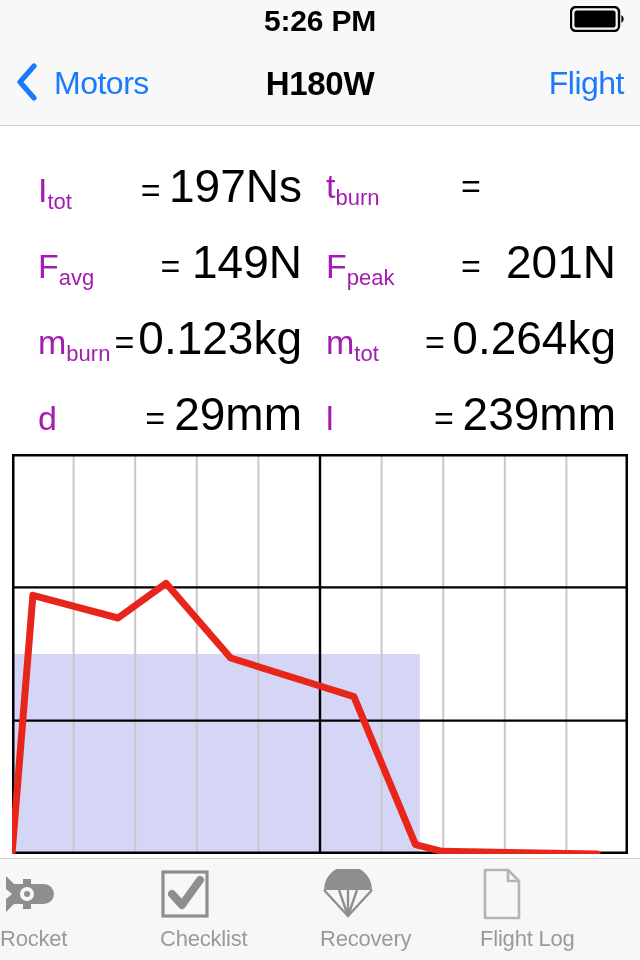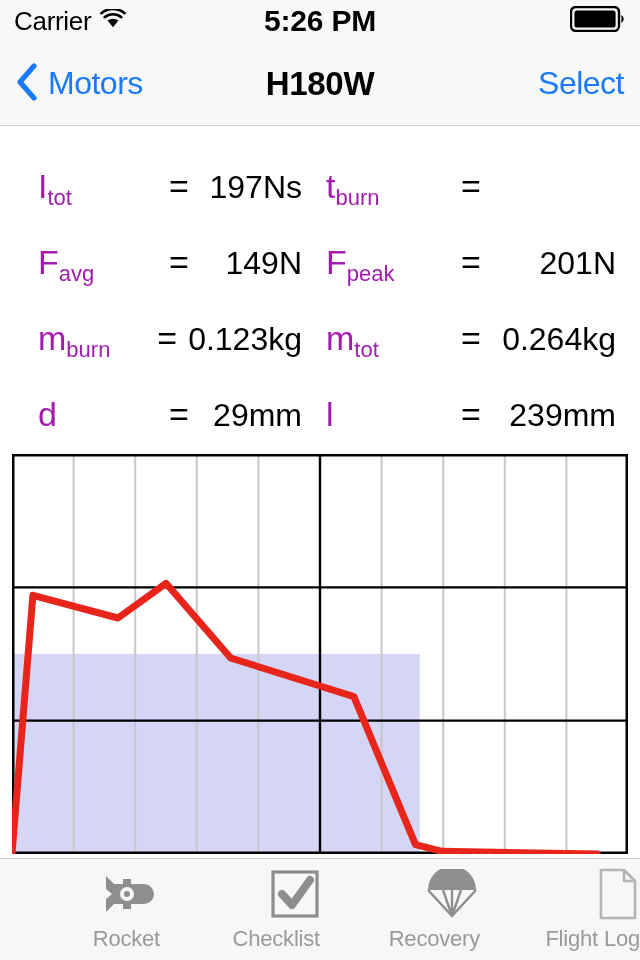--- a/index.html
+++ b/index.html
@@ -31,21 +31,21 @@
   
   .nav-bar {
     height:84px;
     background:#f8f8f8;
     border-bottom:1px solid #d2d2d2;
     display:flex; align-items:center;
     padding:0 16px;
     position:relative;
   }
   .nav-back {
-    display:flex; align-items:center; gap:10px;
+    display:flex; align-items:center; gap:16px;
     cursor:pointer; z-index:2;
   }
   .nav-back-label { font-size:32px; color:#1a7afc; letter-spacing:-0.5px; }
   .nav-title {
     position:absolute; left:0; right:0; text-align:center;
     font-size:33px; font-weight:bold; color:#000000;
     letter-spacing:-0.3px; pointer-events:none;
   }
   .nav-action {
     margin-left:auto; z-index:2;
@@ -76,21 +76,21 @@
   .spec-cell.right .spec-label { width:122px; }
   .spec-label sub {
     font-size:22px; vertical-align:baseline;
     position:relative; top:7px; left:0px;
   }
   .spec-eq {
     font-size:34px; color:#000;
     width:46px; text-align:center;
   }
   .spec-value {
-    font-size:32px; color:#000;
+    font-size:46px; color:#000;
     flex:1; text-align:right;
     padding-right:18px;
     white-space:nowrap;
   }
   .spec-cell.right .spec-value { padding-right:24px; }
 
   
   .chart-wrap {
     padding:0 12px;
     height:404px;
@@ -106,41 +106,31 @@
   .tab-bar {
     position:absolute; left:0; bottom:0;
     width:640px; height:102px;
     background:#f7f7f7;
     border-top:1px solid #cdcdcd;
     display:flex;
   }
   .tab-item {
     flex:1;
     display:flex; flex-direction:column;
-    align-items:flex-end; justify-content:center;
-    gap:6px; cursor:pointer;margin-left:8px;
+    align-items:flex-start; justify-content:center;
+    gap:6px; cursor:pointer;
   }
   .tab-icon { height:52px; display:flex; align-items:center; justify-content:center; }
   .tab-label { font-size:22px; color:#9a9a9a; letter-spacing:-0.2px; }
   .tab-item.active .tab-label { color:#1a7afc; }
 </style>
 </head>
 <body>
 
 <div class="status-bar">
-  <div class="status-left">
-    <span class="carrier-text">Carrier</span>
-    <span class="wifi-icon">
-      <svg width="26" height="20" viewBox="0 0 26 20">
-        <path d="M13 18.2 L7.6 11.6 a8.6 8.6 0 0 1 10.8 0 Z" fill="#000"></path>
-        <path d="M4.6 8.2 a13.2 13.2 0 0 1 16.8 0" stroke="#000" stroke-width="2.6" fill="none" stroke-linecap="round"></path>
-        <path d="M1.4 4.2 a18 18 0 0 1 23.2 0" stroke="#000" stroke-width="2.6" fill="none" stroke-linecap="round"></path>
-      </svg>
-    </span>
-  </div>
   <div class="status-time">5:26 PM</div>
   <div class="status-right">
     <span>
       <svg width="56" height="26" viewBox="0 0 56 26">
         <rect x="1" y="1" width="48" height="24" rx="5" ry="5" fill="none" stroke="#000" stroke-width="2.4"></rect>
         <rect x="4.4" y="4.4" width="41.2" height="17.2" rx="2.6" ry="2.6" fill="#000"></rect>
         <path d="M51.4 9 a4.6 4.6 0 0 1 0 8 Z" fill="#000"></path>
       </svg>
     </span>
   </div>
@@ -149,21 +139,21 @@
 <div class="nav-bar">
   <div class="nav-back">
     <span>
       <svg width="22" height="38" viewBox="0 0 22 38">
         <path d="M18 3 L4 19 L18 35" stroke="#1a7afc" stroke-width="5.2" fill="none" stroke-linecap="round" stroke-linejoin="round"></path>
       </svg>
     </span>
     <span class="nav-back-label">Motors</span>
   </div>
   <div class="nav-title">H180W</div>
-  <div class="nav-action">Select</div>
+  <div class="nav-action">Flight</div>
 </div>
 
 <div class="specs">
 
   <div class="spec-row">
     <div class="spec-cell">
       <span class="spec-label"><span>I</span><sub>tot</sub></span>
       <span class="spec-eq">=</span>
       <span class="spec-value">197Ns</span>
     </div>

